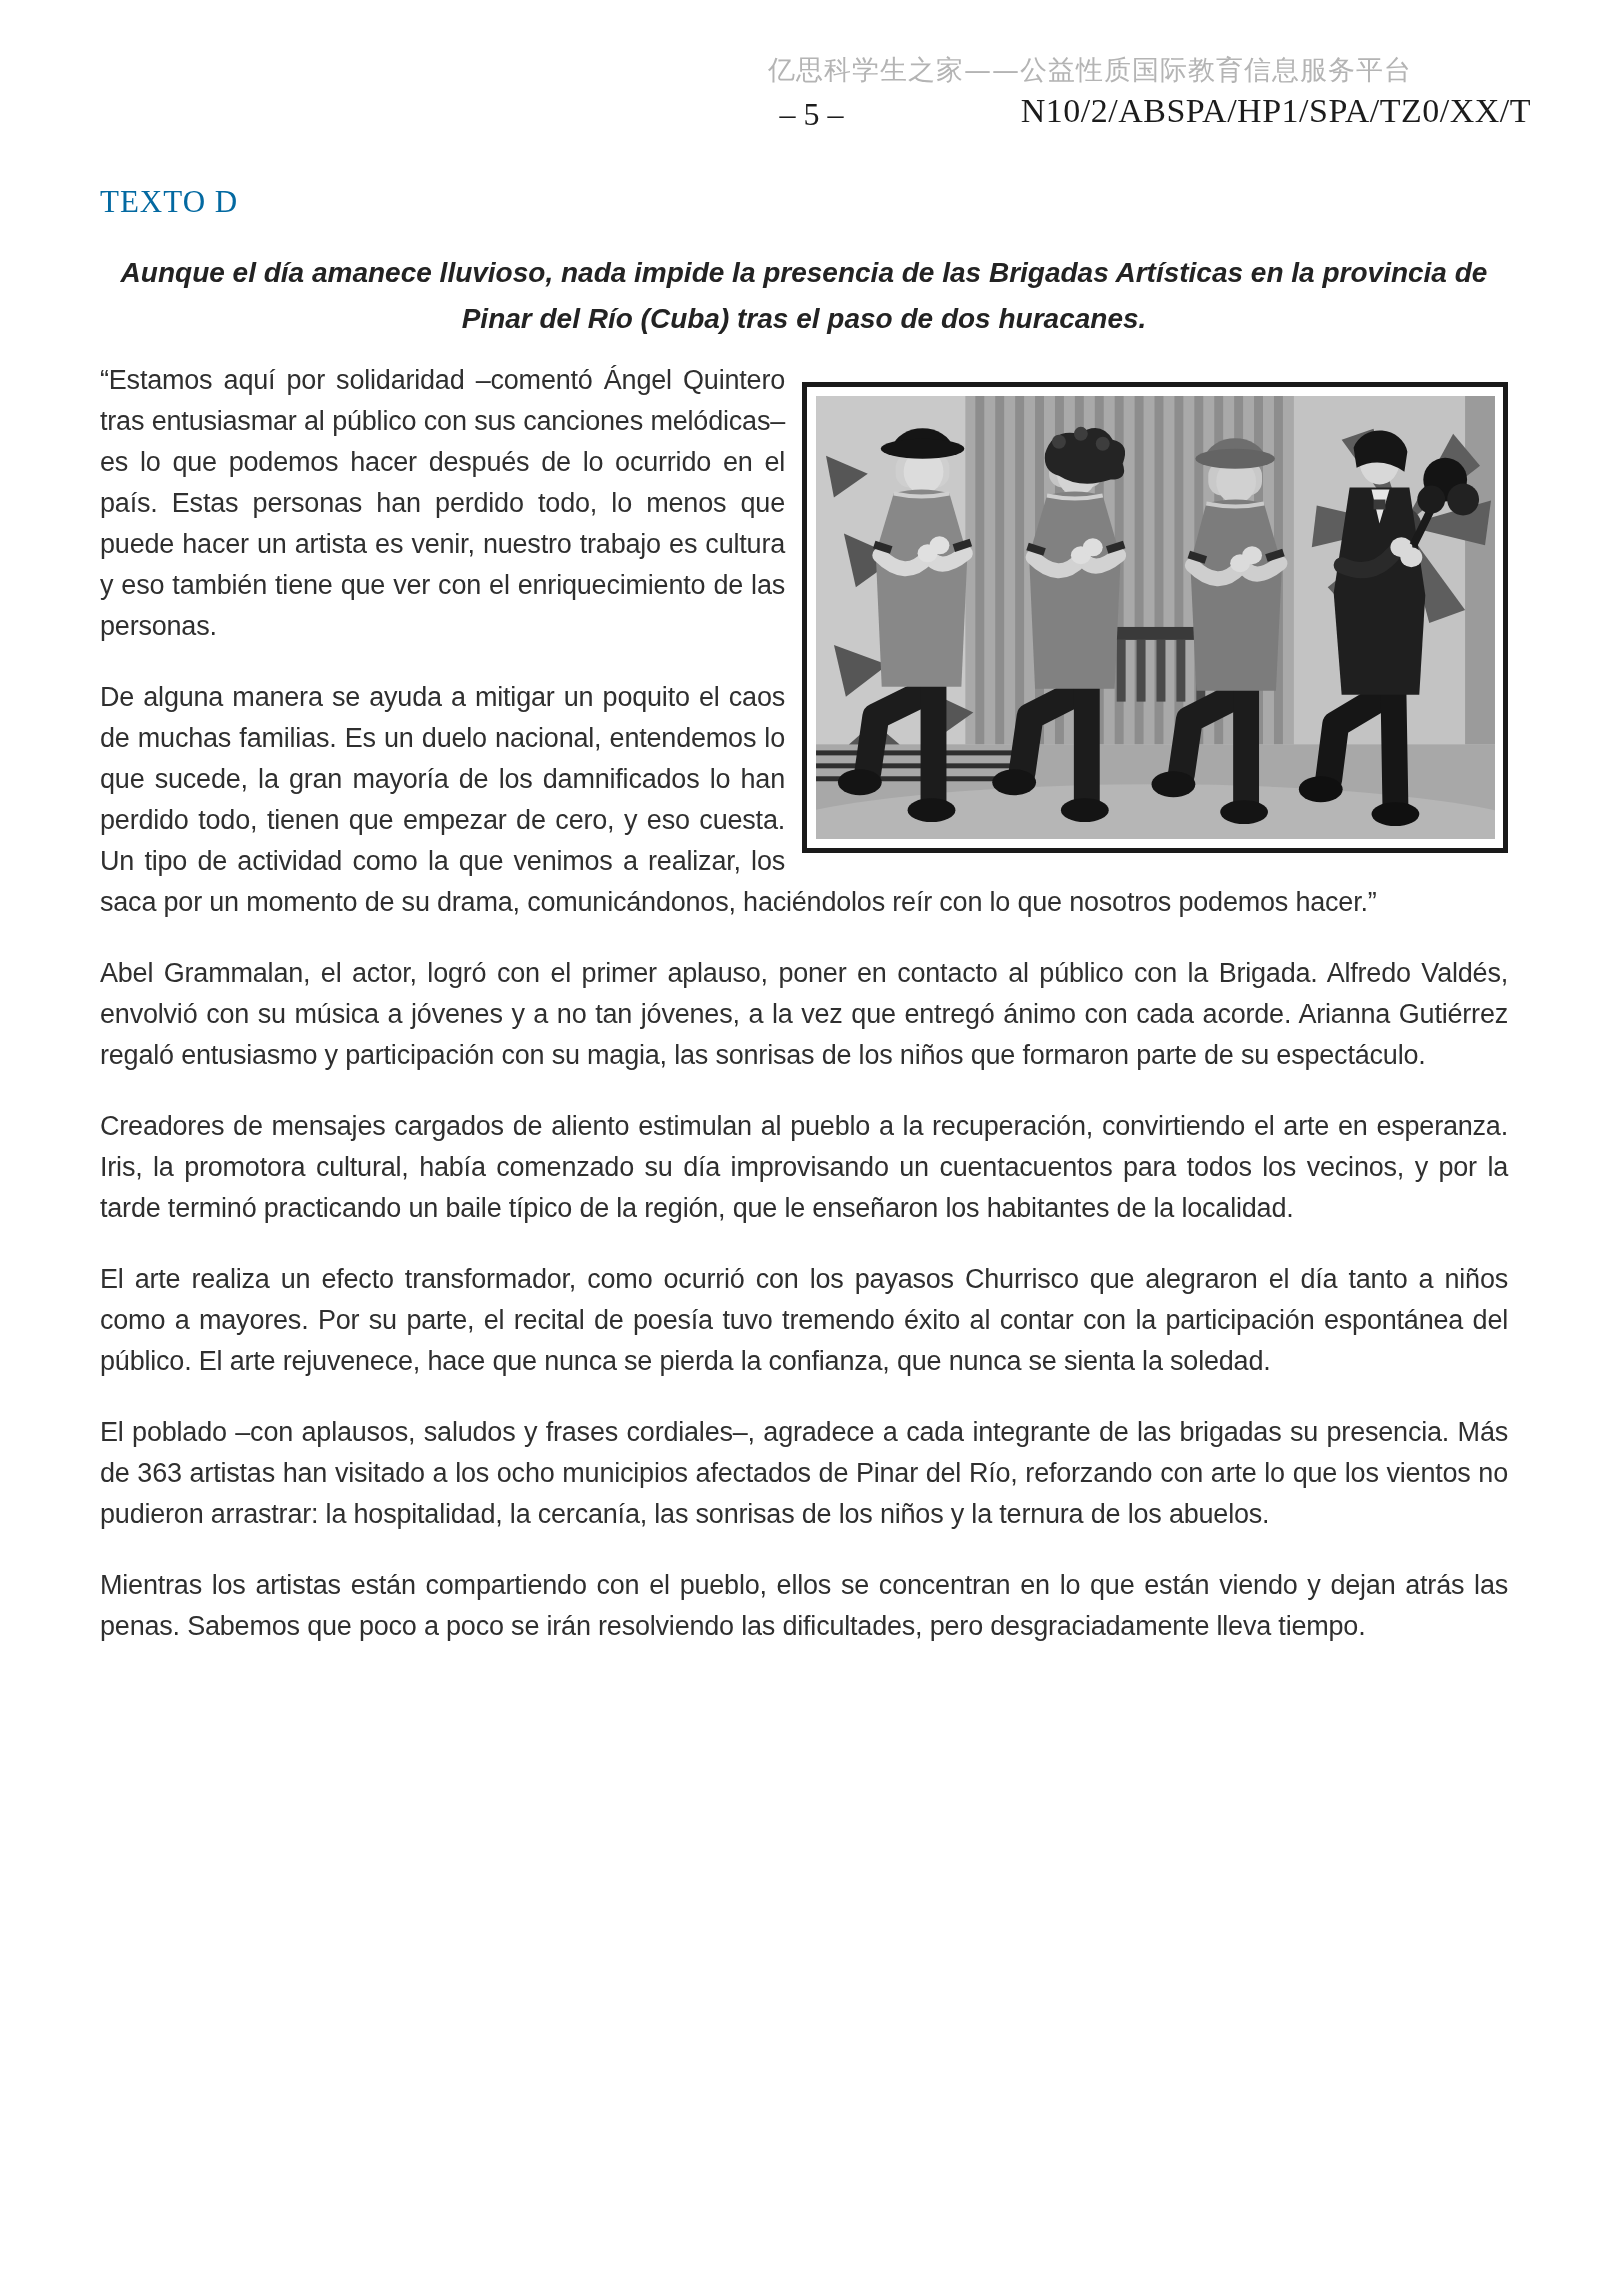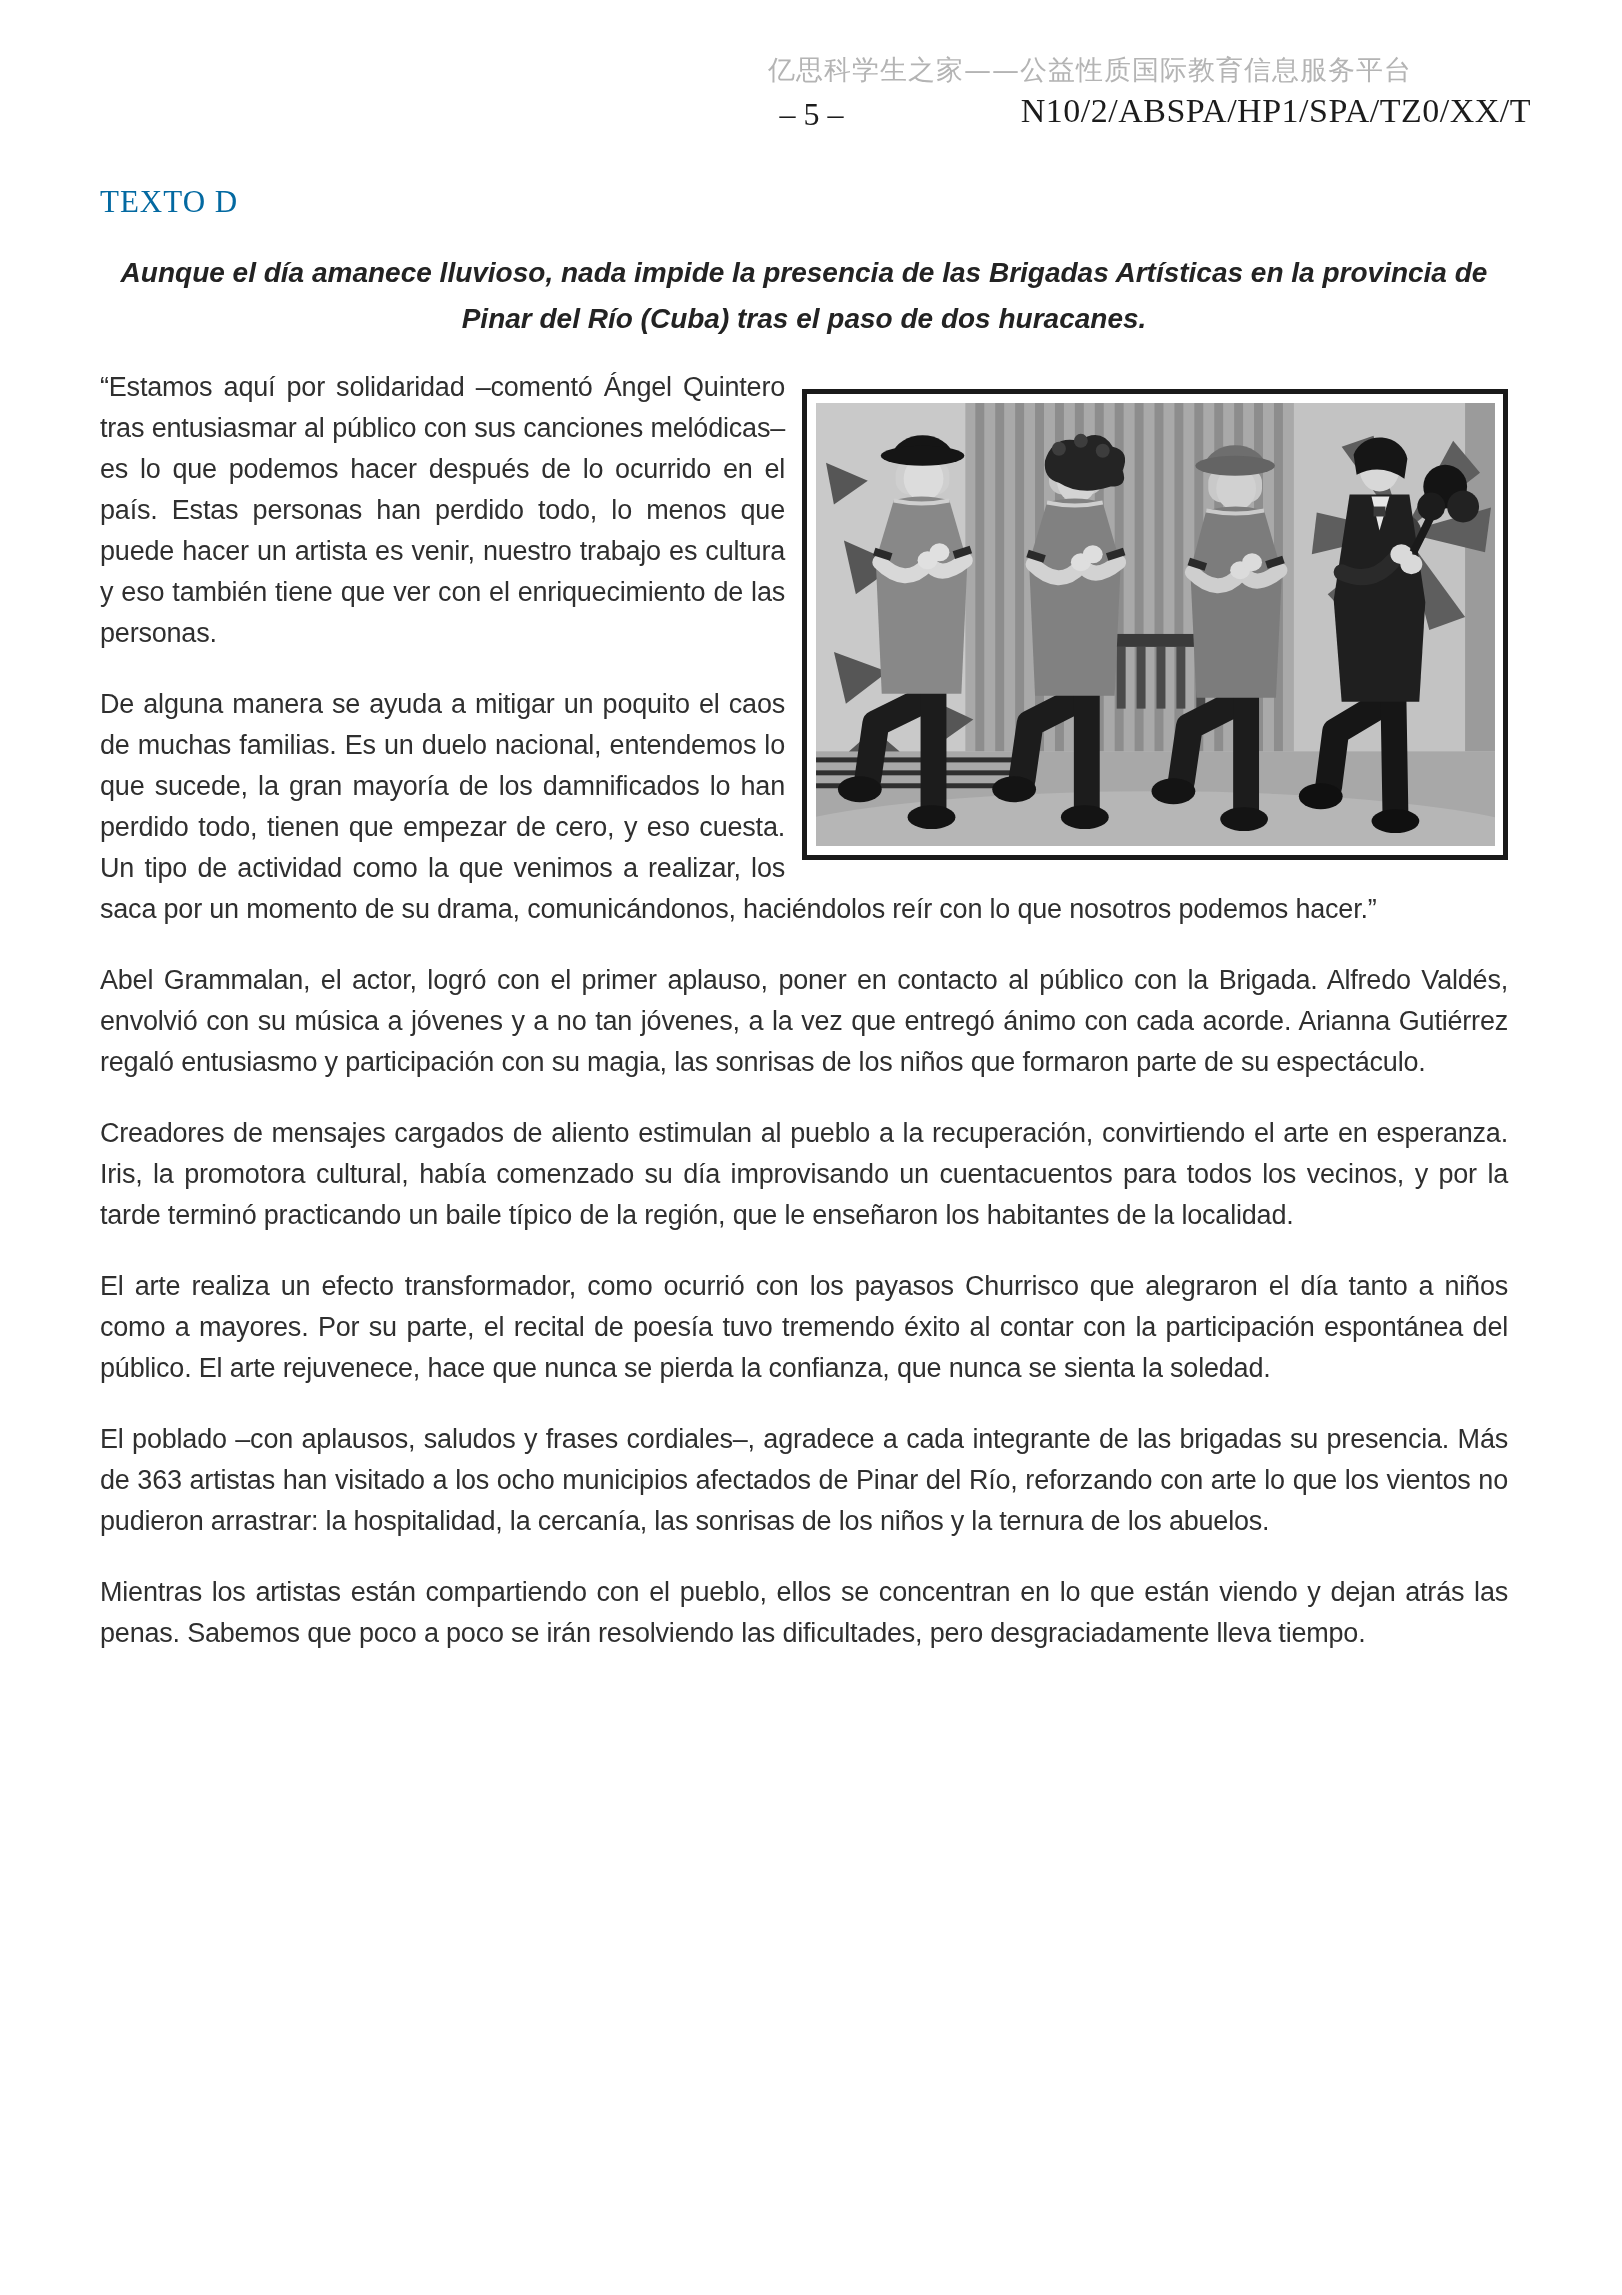--- a/index.html
+++ b/index.html
@@ -43,21 +43,21 @@
     margin:14px 0 0 0;
     text-align:center;
     font-size:57px; font-weight:700; color:#111111;
     letter-spacing:-1px;
   }
   .lead{
     margin:30px 0 0 0;
     font-size:28px; font-weight:700; font-style:italic;
     line-height:46px; color:#232323;text-align:center;
   }
-  .body-text{ margin-top:25px; }
+  .body-text{ margin-top:18px; }
   .body-text p{
     margin:0 0 30px 0;
     font-size:27px; line-height:41px;
     text-align:justify; color:#2f2f2f;
     letter-spacing:-0.2px;
   }
   .photo-frame{
     float:right;
     width:706px; height:471px;
     box-sizing:border-box;

